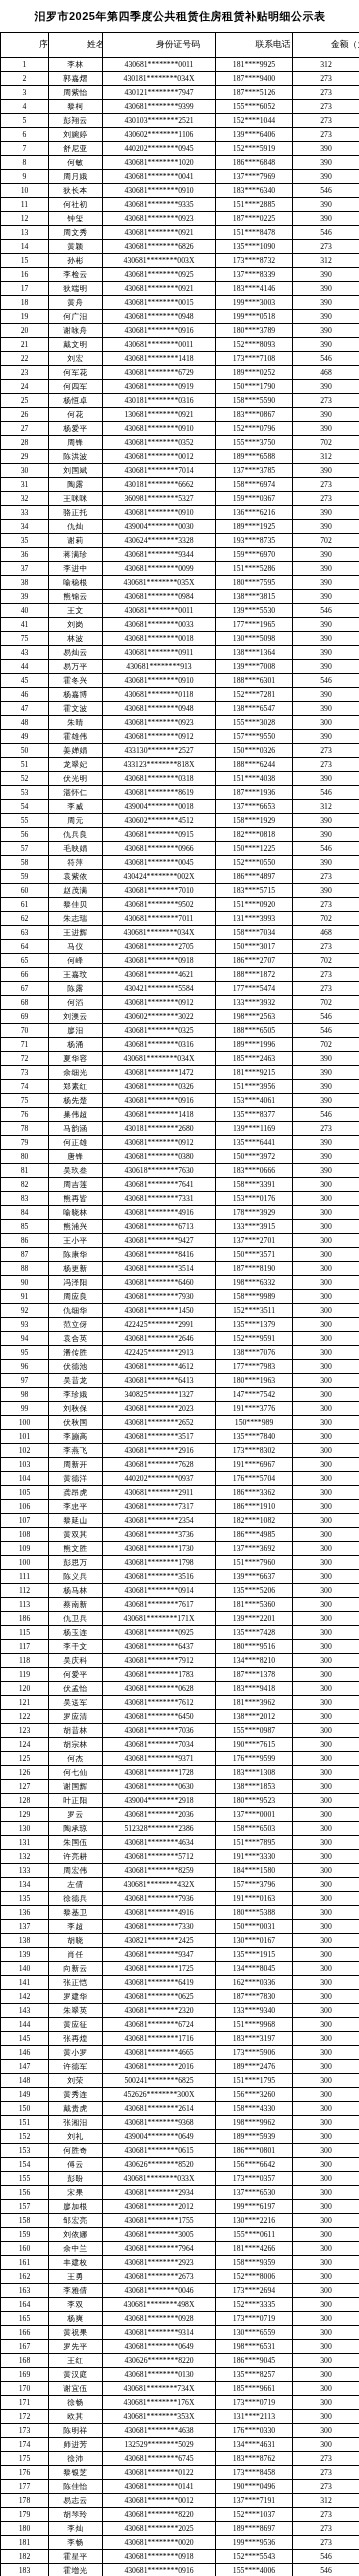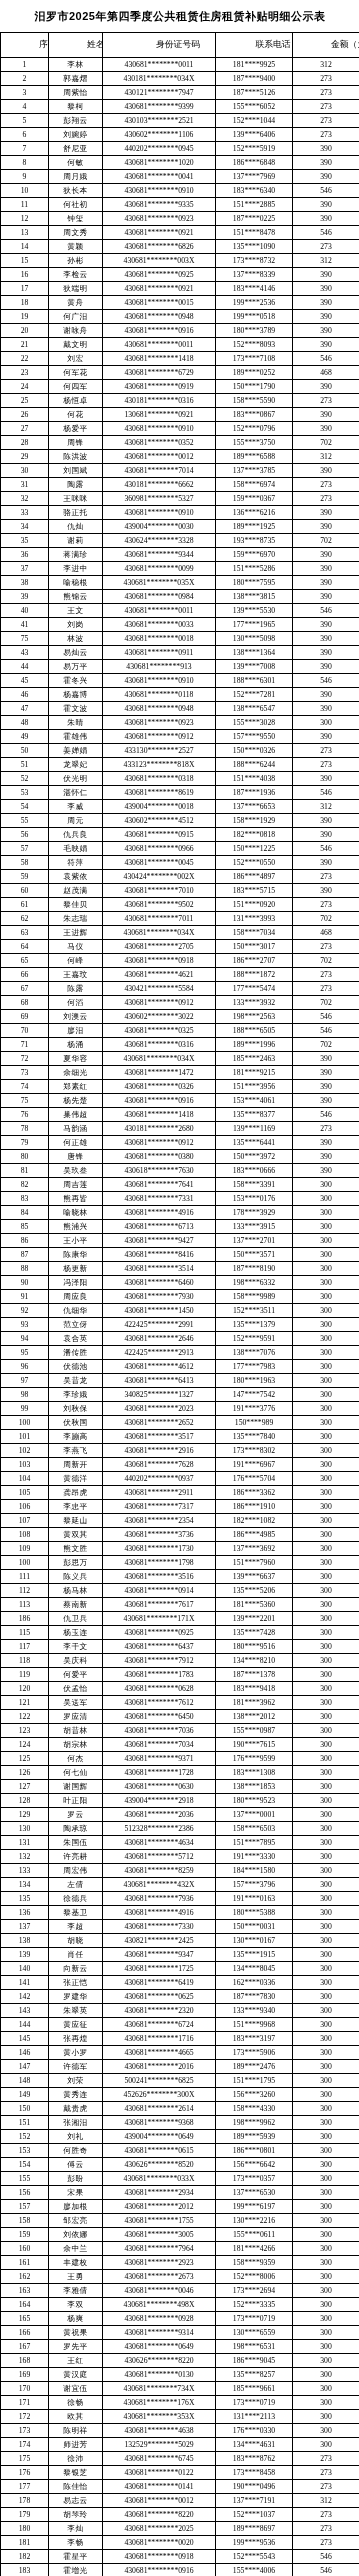--- a/index.html
+++ b/index.html
@@ -153,21 +153,21 @@
           <td class="c0">17</td>
           <td class="c1">狄端明</td>
           <td class="c2">430681********0921</td>
           <td class="c3">183****4146</td>
           <td class="c4">390</td>
         </tr>
         <tr>
           <td class="c0">18</td>
           <td class="c1">黄舟</td>
           <td class="c2">430681********0015</td>
-          <td class="c3">199****2536</td>
+          <td class="c3">199****3003</td>
           <td class="c4">390</td>
         </tr>
         <tr>
           <td class="c0">19</td>
           <td class="c1">何广汨</td>
           <td class="c2">430681********0948</td>
           <td class="c3">199****0518</td>
           <td class="c4">390</td>
         </tr>
         <tr>

